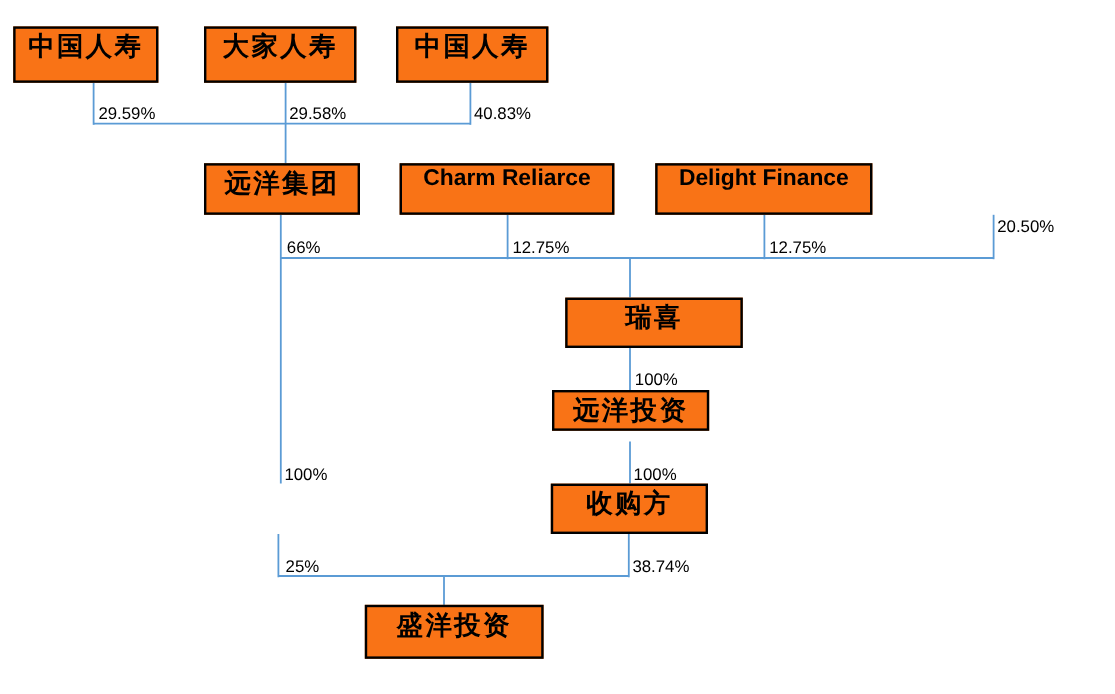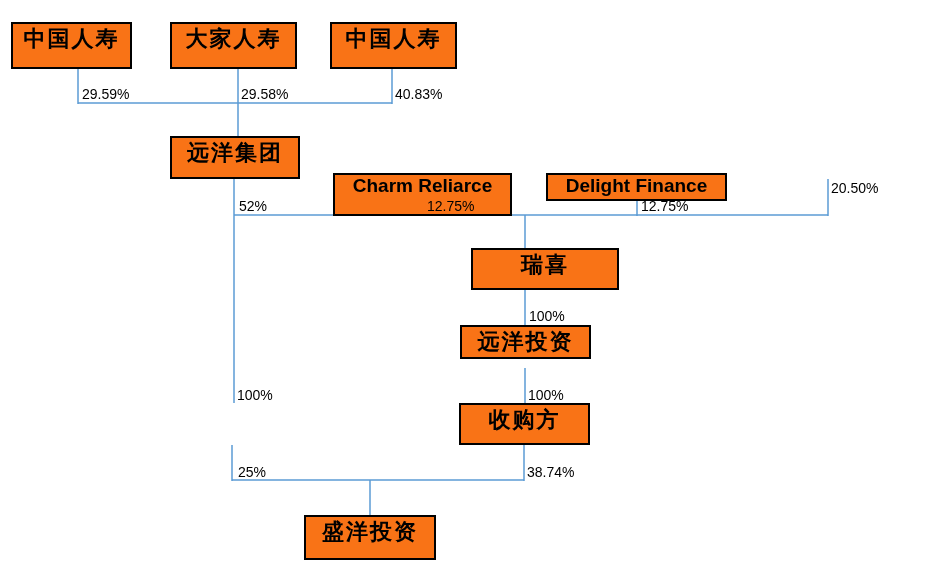--- a/index.html
+++ b/index.html
@@ -42,21 +42,20 @@
     white-space: nowrap;
   }
   .node.cjk {
     font-family: "Liberation Serif", "DejaVu Serif", serif;
     font-size: 22px;
     letter-spacing: 2px;
   }
   .node.latin {
     font-family: "Liberation Sans", "DejaVu Sans", sans-serif;
     font-size: 19px;
-    margin-top: 37px;
   }
   .pct {
     position: absolute;
     z-index: 3;
     font-size: 14px;
     line-height: 15px;
     color: var(--text-color, #000000);
     font-family: Liberation Sans, sans-serif;
     white-space: nowrap;
   }
@@ -98,43 +97,43 @@
   <div class="node cjk" style="left:330px;top:22px;width:127px;height:47px">
     <span>中国人寿</span>
   </div>
 
   <div class="node cjk" style="left:170px;top:136px;width:130px;height:43px">
     <span>远洋集团</span>
   </div>
   <div class="node latin" style="left:333px;top:136px;width:179px;height:43px">
     <span>Charm Reliarce</span>
   </div>
-  <div class="node latin" style="left:546px;top:136px;width:181px;height:28px">
+  <div class="node latin" style="left:546px;top:136px;width:181px;height:43px">
     <span>Delight Finance</span>
   </div>
 
   <div class="node cjk" style="left:471px;top:248px;width:148px;height:42px">
     <span>瑞喜</span>
   </div>
   <div class="node cjk" style="left:460px;top:325px;width:131px;height:34px">
     <span>远洋投资</span>
   </div>
 
   <div class="node cjk" style="left:459px;top:403px;width:131px;height:42px">
     <span>收购方</span>
   </div>
 
-  <div class="node cjk" style="left:304px;top:515px;width:132px;height:45px">
+  <div class="node cjk" style="left:304px;top:504px;width:149px;height:45px">
     <span>盛洋投资</span>
   </div>
 
   <span class="pct" style="left:82px;top:87px">29.59%</span>
   <span class="pct" style="left:241px;top:87px">29.58%</span>
   <span class="pct" style="left:395px;top:87px">40.83%</span>
-  <span class="pct" style="left:239px;top:199px">52%</span>
+  <span class="pct" style="left:239px;top:199px">66%</span>
   <span class="pct" style="left:427px;top:199px">12.75%</span>
   <span class="pct" style="left:641px;top:199px">12.75%</span>
   <span class="pct" style="left:831px;top:181px">20.50%</span>
   <span class="pct" style="left:529px;top:309px">100%</span>
   <span class="pct" style="left:528px;top:388px">100%</span>
   <span class="pct" style="left:237px;top:388px">100%</span>
   <span class="pct" style="left:238px;top:465px">25%</span>
   <span class="pct" style="left:527px;top:465px">38.74%</span>
 
 </div>

